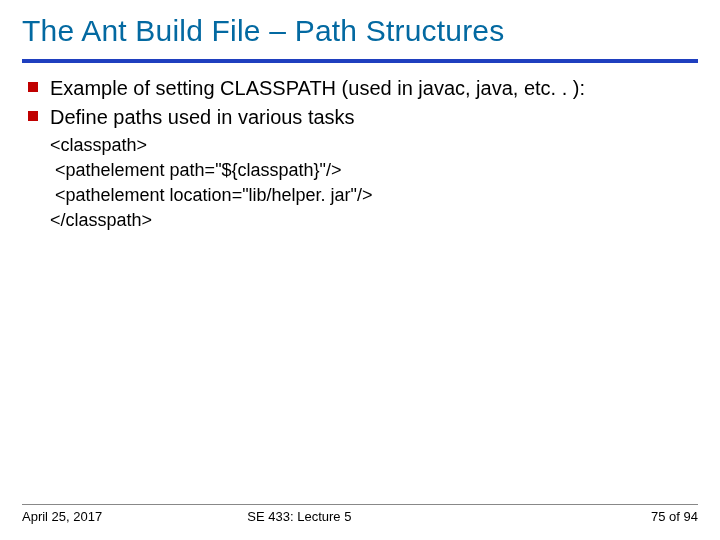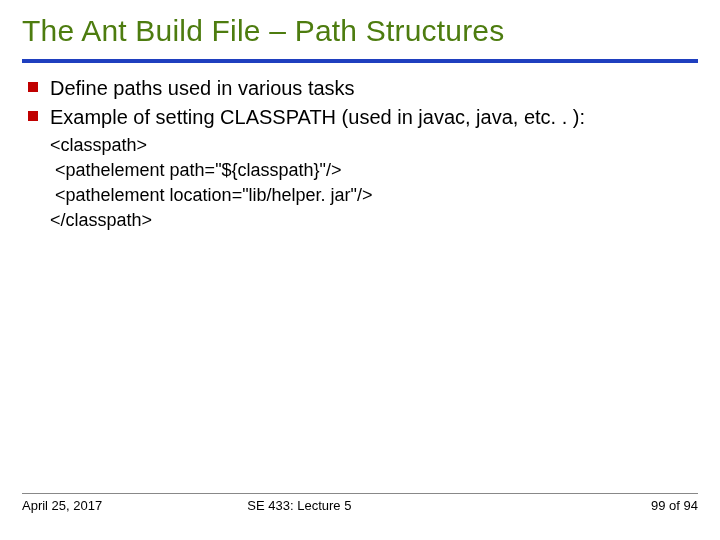--- a/index.html
+++ b/index.html
@@ -10,21 +10,21 @@
     position: relative;
     overflow: hidden;
   }
   .slide {
     width: 720px;
     height: 540px;
     position: relative;
     padding: 14px 22px 0 22px;
   }
   .title {
-    color: #4d7c0f;
+    color: #0369a1;
     font-size: 30px;
     font-weight: 400;
     line-height: 1.15;
     margin-bottom: 10px;
     letter-spacing: 0.2px;
     white-space: nowrap;
   }
   .rule {
     border: none;
     border-top: 4px solid #1f3fbf;
@@ -55,21 +55,21 @@
     font-size: 18px;
     color: #000;
     line-height: 1.4;
     font-family: Arial, Helvetica, sans-serif;
     white-space: pre;
   }
   .footer {
     position: absolute;
     left: 0;
     right: 0;
-    bottom: 15px;
+    bottom: 4px;
     padding: 12px 22px;
   }
   .footer-rule {
     border: none;
     border-top: 1px solid #888;
     margin-bottom: 4px;
   }
   .footer-row {
     display: flex;
     justify-content: space-between;
@@ -86,35 +86,35 @@
 
 <div class="slide">
 
   <h1 class="title">The Ant Build File – Path Structures</h1>
 
   <hr class="rule">
 
   <ul class="bullets">
     <li>
       <span class="sq"></span>
-      <span>Define paths used in various tasks</span>
+      <span>Example of setting CLASSPATH (used in javac, java, etc. . ):</span>
     </li>
     <li>
       <span class="sq"></span>
-      <span>Example of setting CLASSPATH (used in javac, java, etc. . ):</span>
+      <span>Define paths used in various tasks</span>
     </li>
   </ul>
 
   <div class="codeblock"><span>&lt;classpath&gt;</span>
 <span> &lt;pathelement path="${classpath}"/&gt;</span>
 <span> &lt;pathelement location="lib/helper. jar"/&gt;</span>
 <span>&lt;/classpath&gt;</span></div>
 
   <div class="footer">
     <hr class="footer-rule">
     <div class="footer-row">
       <div class="footer-left">April 25, 2017</div>
       <div class="footer-center">SE 433: Lecture 5</div>
-      <div class="footer-right">99 of 94</div>
+      <div class="footer-right">75 of 94</div>
     </div>
   </div>
 
 </div>
 
 </body></html>

